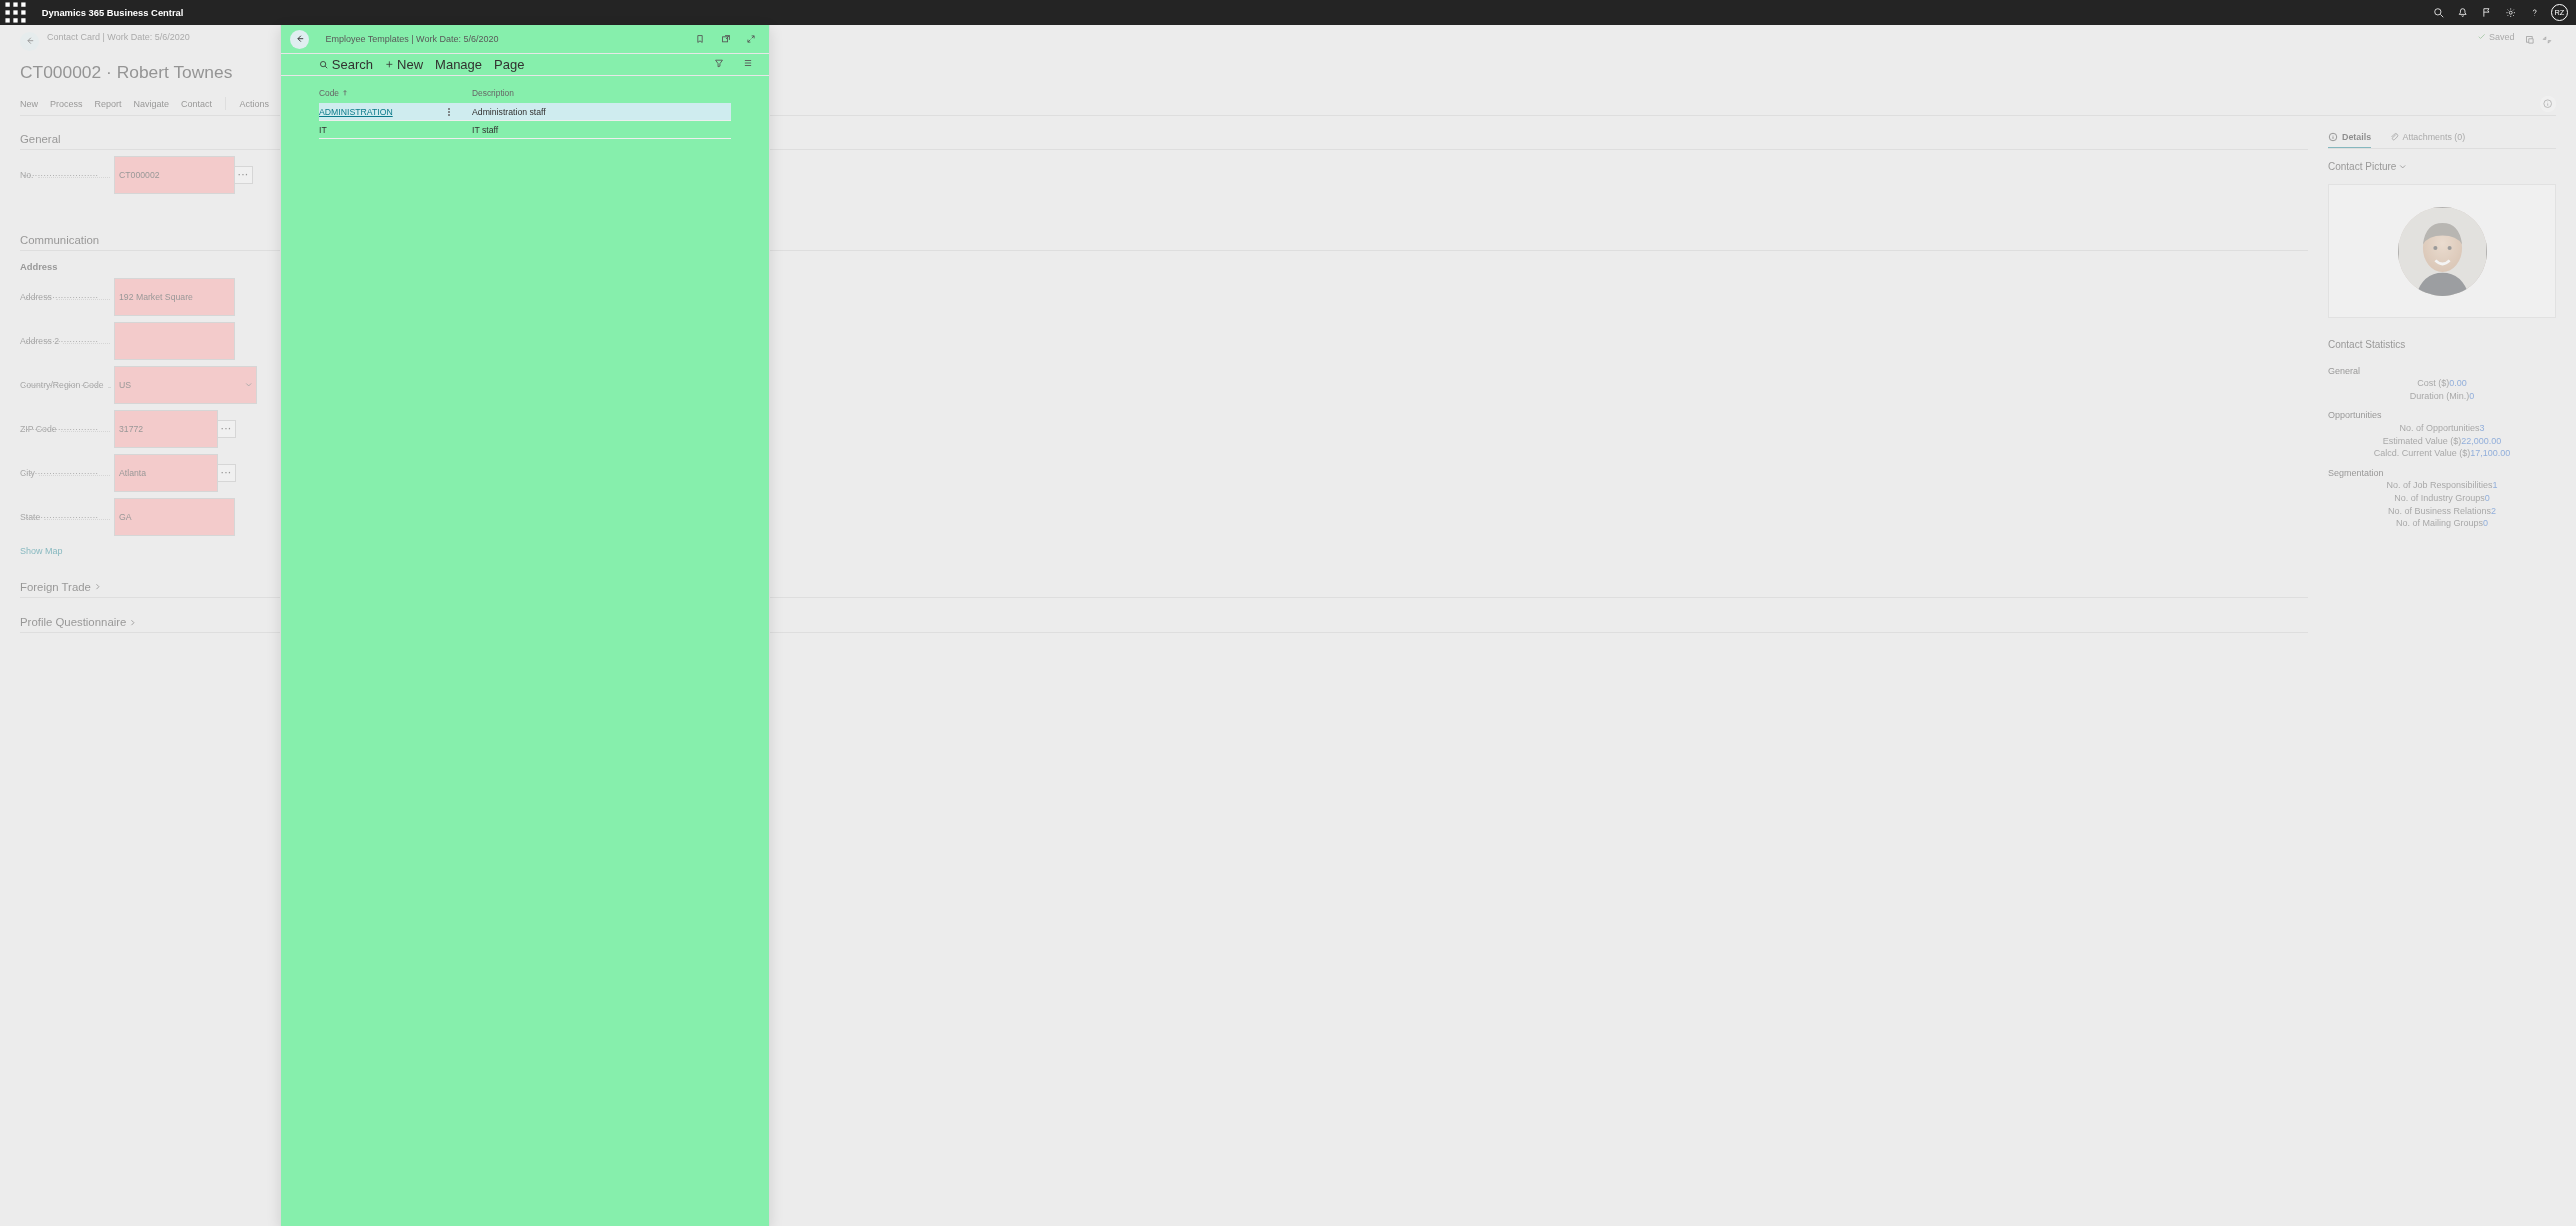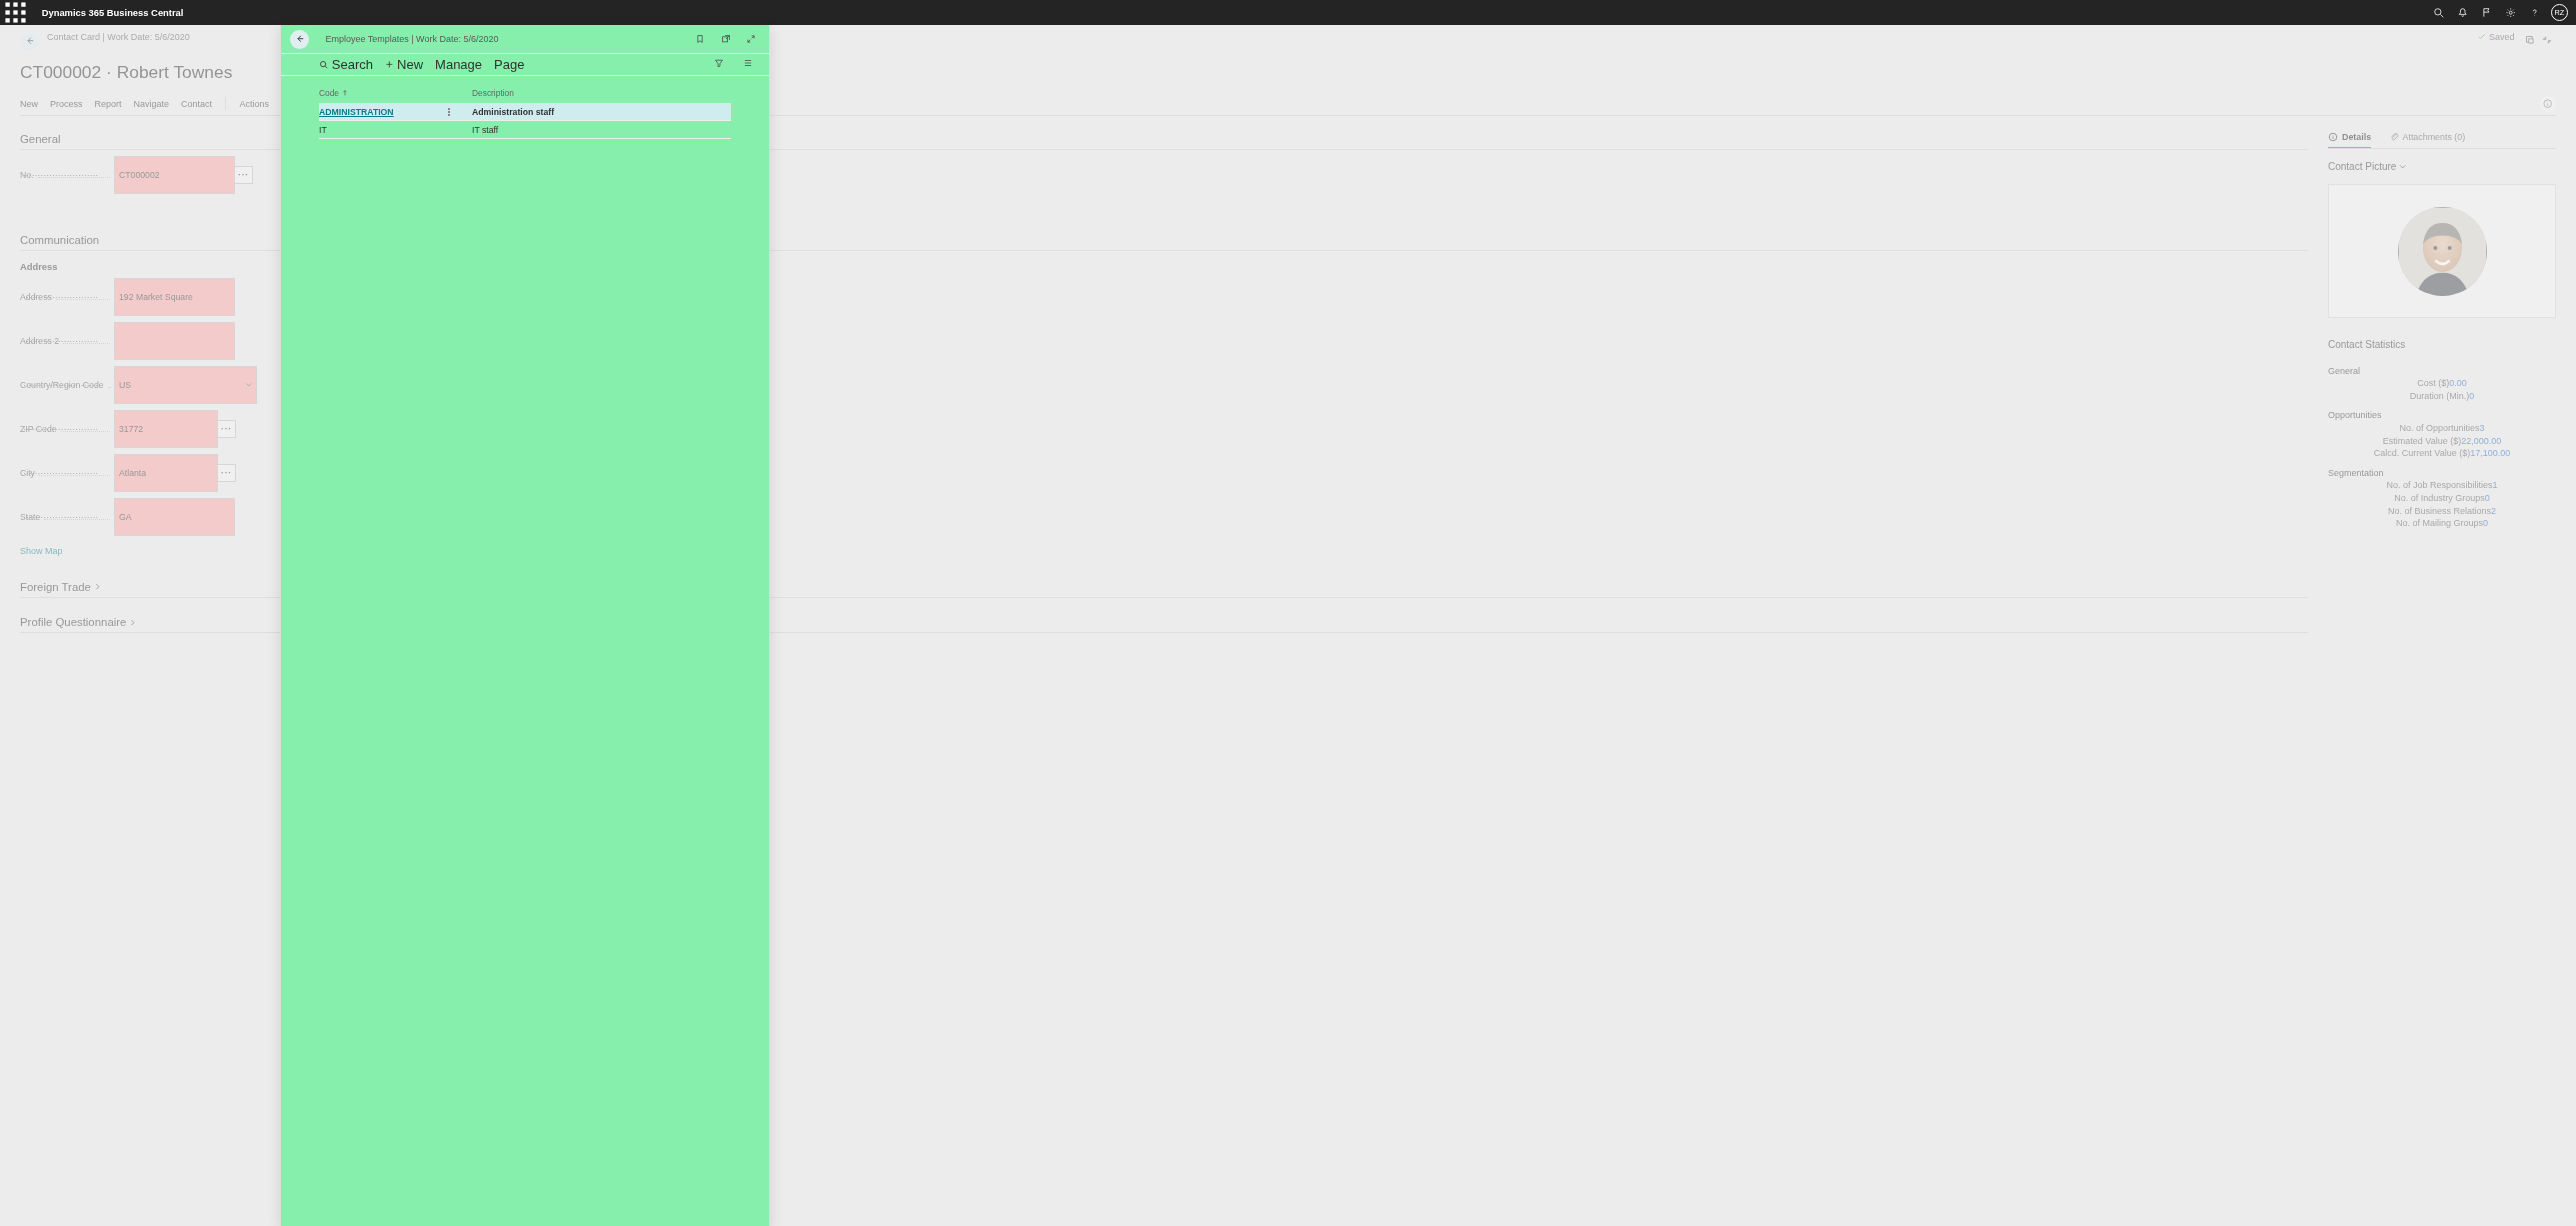--- a/index.html
+++ b/index.html
@@ -186,21 +186,21 @@
     height:23px; padding:0 12px 0 38px; font-size:13px;
   }
   .panel-actbar .item{display:flex; align-items:center; gap:3.4px; cursor:pointer;}
   .panel-actbar .rspacer{flex:1;}
   .panel-body { padding:6.7px 38px 0 38px; }
 
   .thead { display:flex; font-size:8.4px; color:#666; padding:5.4px 0;}
   .col-code { width:153px; display:flex; align-items:center; gap:2.7px;}
   .col-desc { flex:1; }
   .trow { display:flex; align-items:center; height:18px; font-size:8.7px; border-bottom:0.7px solid #eee;}
-  .trow.selected { background:#cfecef;font-weight:bold; }
+  .trow.selected { background:#cfecef; }
   .trow .cell-code { width:153px; display:flex; align-items:center; position:relative;}
   .trow .cell-code a { color:#0b7a8a; text-decoration:underline; cursor:pointer;}
   .trow .cell-code .nolink { color:#323130; }
   .trow .cell-desc { flex:1; color:#323130;}
   .rowmore { width:9.4px; display:flex; flex-direction:column; gap:1px; margin-right:6.7px; cursor:pointer;}
   .rowmore i{display:block;width:2px;height:2px;border-radius:50%;background:#666;}
 
   svg { stroke: currentColor; fill:none; stroke-width:1.4; }
 
 </style>

